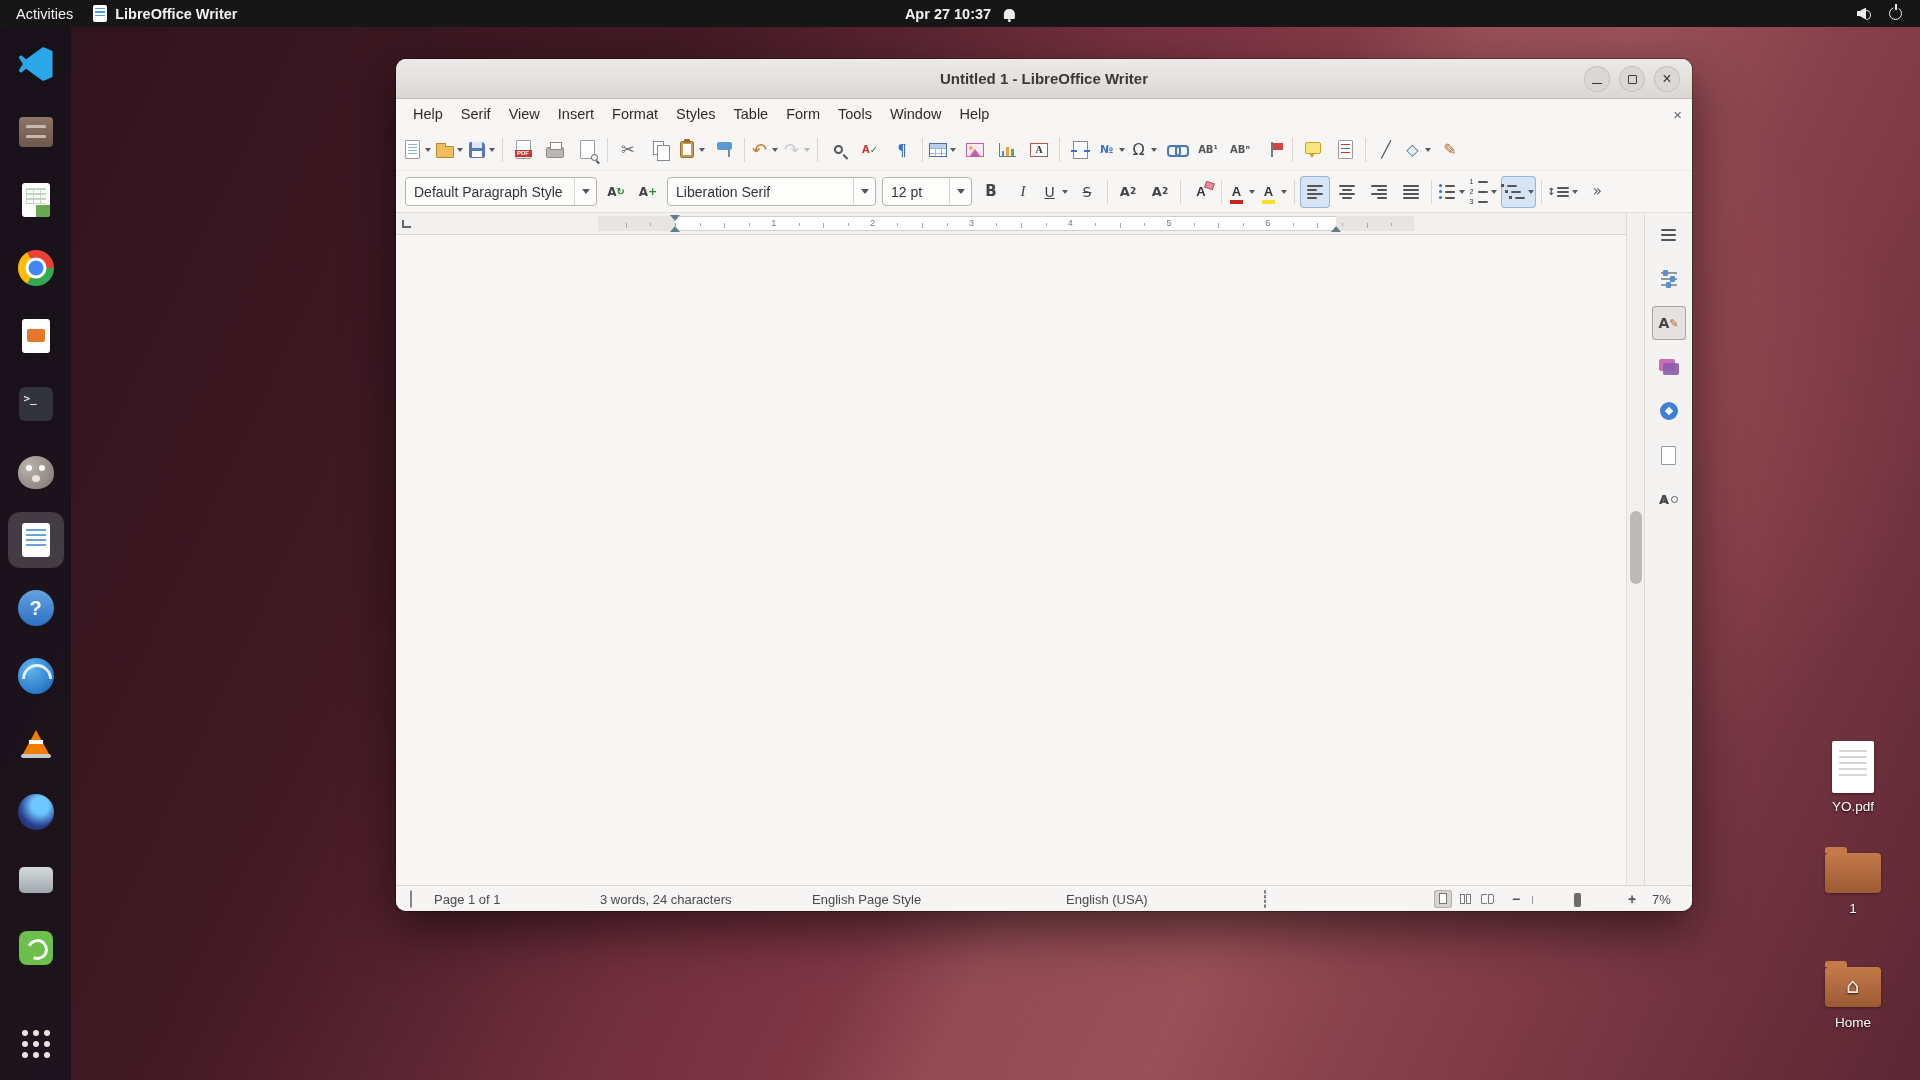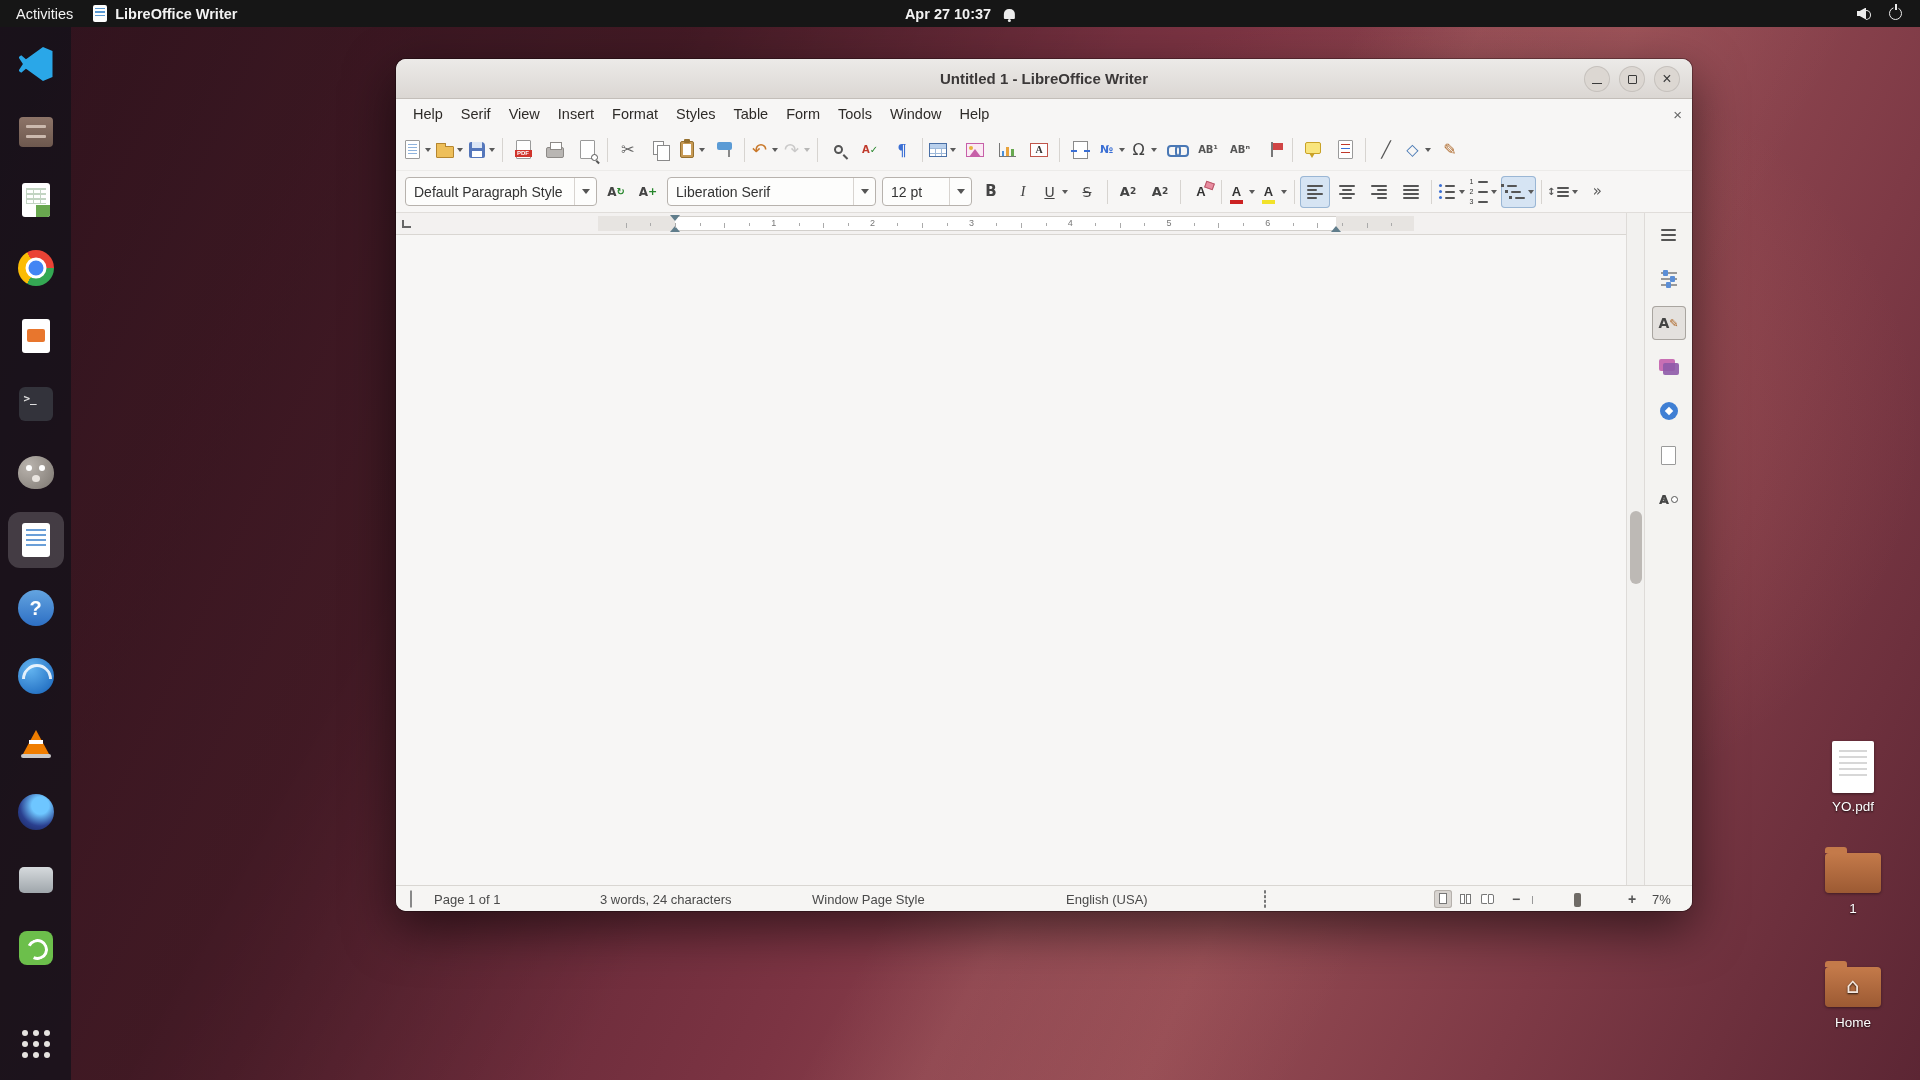--- a/index.html
+++ b/index.html
@@ -805,21 +805,21 @@
               <span class="magsm" style="position:static;margin-left:2px"></span>
             </span>
           </span>
         </div>
       </div>
 
     <div id="statusbar">
       <span class="st" style="left:14px;"><span class="st-docic"></span></span>
       <span class="st" style="left:38px;">Page 1 of 1</span>
       <span class="st" style="left:204px;">3 words, 24 characters</span>
-      <span class="st" style="left:416px;">Window Page Style</span>
+      <span class="st" style="left:416px;">English Page Style</span>
       <span class="st" style="left:670px;">English (USA)</span>
       <span class="st" style="left:868px;"><span class="st-selic"></span></span>
       <span class="st vws" style="left:1038px;">
         <span class="vw active">
             <i></i>
           </span>
         <span class="vw multi">
             <i></i>
             <i></i>
           </span>

